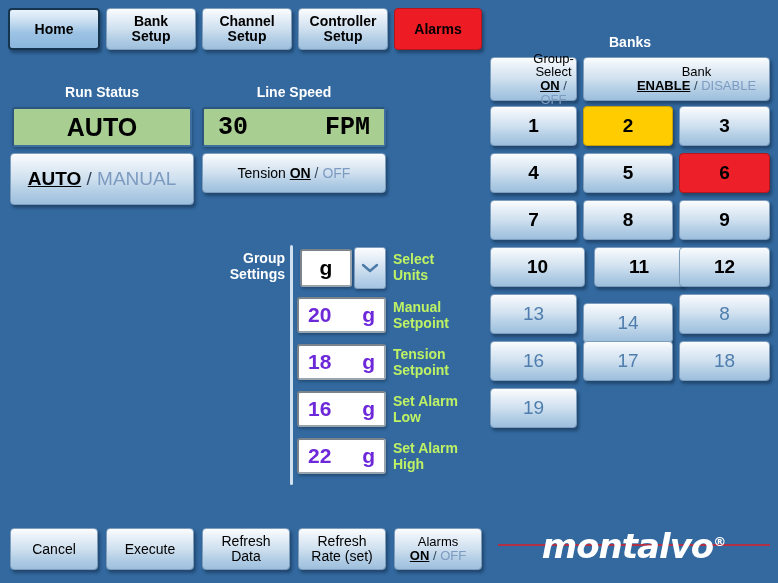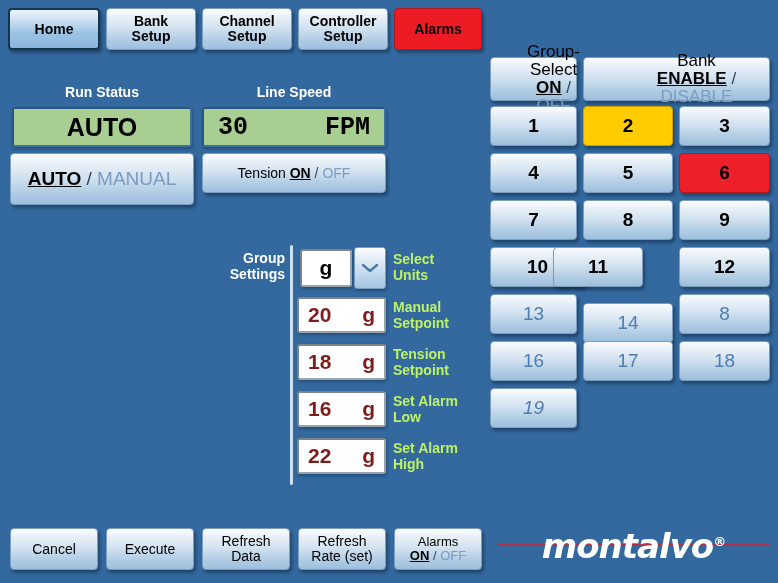--- a/index.html
+++ b/index.html
@@ -134,21 +134,21 @@
     border: 2px solid #9aa4ad;
     border-top-color: #7b848c;
     border-left-color: #7b848c;
     border-radius: 3px;
     display: flex;
     align-items: center;
     justify-content: space-between;
     padding: 0 9px;
     font-size: 21px;
     font-weight: bold;
-    color: #7f1d1d;
+    color: #6d28d9;
     box-shadow: 1px 2px 3px rgba(10,30,55,0.35);
     cursor: text;
   }
   .field .unit { font-size: 21px; }
   .fld-label {
     position: absolute;
     color: #bef264;
     font-size: 14px;
     font-weight: bold;
     line-height: 1.15;
@@ -182,21 +182,21 @@
                 #fbfdfe 0%, #e2ecf6 30%, #c2d8ec 65%, #a4c4e2 100%);
     box-shadow: 1px 2px 3px rgba(10,30,55,0.4);
     display: flex;
     align-items: center;
     justify-content: center;
     cursor: pointer;
   }
 
   
   .bank { font-size: 19px; font-weight: bold; }
-  .bank-toggle { font-size: 17px; padding-left: 40px; }
+  .bank-toggle { font-size: 13px; padding-left: 40px; }
 
   
   .footer-btn { height: 42px; top: 528px; font-size: 14px; }
 
   
   #logo-wrap {
     position: absolute;
     left: 498px;
     top: 522px;
     width: 272px;
@@ -350,20 +350,21 @@
 
   <div class="field" style="left:297px;top:438px;width:89px;height:36px;">
     <span>22</span>
     <span class="unit">g</span>
   </div>
   <div class="fld-label" style="left:393px;top:440px;">
     <span>Set Alarm</span><br>
     <span>High</span>
   </div>
 
+  <div class="heading" style="left:490px;top:34px;width:280px;">Banks</div>
 
   <div class="btn bank-toggle" style="left:490px;top:57px;width:87px;height:44px;">
     <span>
       <span>Group-Select</span><br>
       <span class="on">ON</span><span class="sep"> / </span><span class="off">OFF</span>
     </span>
   </div>
 
   <div class="btn bank-toggle" style="left:583px;top:57px;width:187px;height:44px;">
     <span>
@@ -398,21 +399,21 @@
   <div class="btn bank" style="left:583px;top:200px;width:90px;height:40px;">
       <span>8</span>
     </div>
   <div class="btn bank" style="left:679px;top:200px;width:91px;height:40px;">
       <span>9</span>
     </div>
 
   <div class="btn bank" style="left:490px;top:247px;width:95px;height:40px;">
       <span>10</span>
     </div>
-  <div class="btn bank" style="left:553px;top:247px;width:90px;height:40px;">
+  <div class="btn bank" style="left:594px;top:247px;width:90px;height:40px;">
       <span>11</span>
     </div>
   <div class="btn bank" style="left:679px;top:247px;width:91px;height:40px;">
       <span>12</span>
     </div>
 
   <div class="btn bank bank-disabled" style="left:490px;top:294px;width:87px;height:40px;">
       <span>13</span>
     </div>
   <div class="btn bank bank-disabled" style="left:583px;top:294px;width:90px;height:40px;margin-top:9px;">
@@ -425,21 +426,21 @@
   <div class="btn bank bank-disabled" style="left:490px;top:341px;width:87px;height:40px;">
       <span>16</span>
     </div>
   <div class="btn bank bank-disabled" style="left:583px;top:341px;width:90px;height:40px;">
       <span>17</span>
     </div>
   <div class="btn bank bank-disabled" style="left:679px;top:341px;width:91px;height:40px;">
       <span>18</span>
     </div>
 
-  <div class="btn bank bank-disabled" style="left:490px;top:388px;width:87px;height:40px;font-style:italic;">
+  <div class="btn bank bank-disabled" style="left:490px;top:388px;width:87px;height:40px;">
       <span>19</span>
     </div>
 
   <div class="btn footer-btn" style="left:106px;width:88px;">
     <span>Execute</span>
   </div>
 
   <div class="btn footer-btn" style="left:10px;width:88px;">
     <span>Cancel</span>
   </div>

